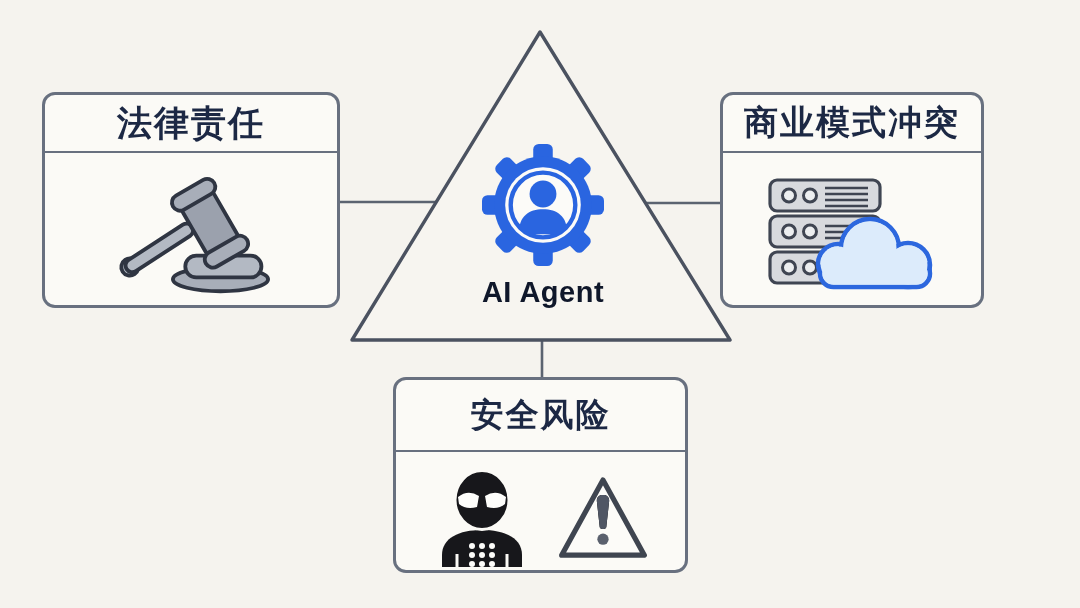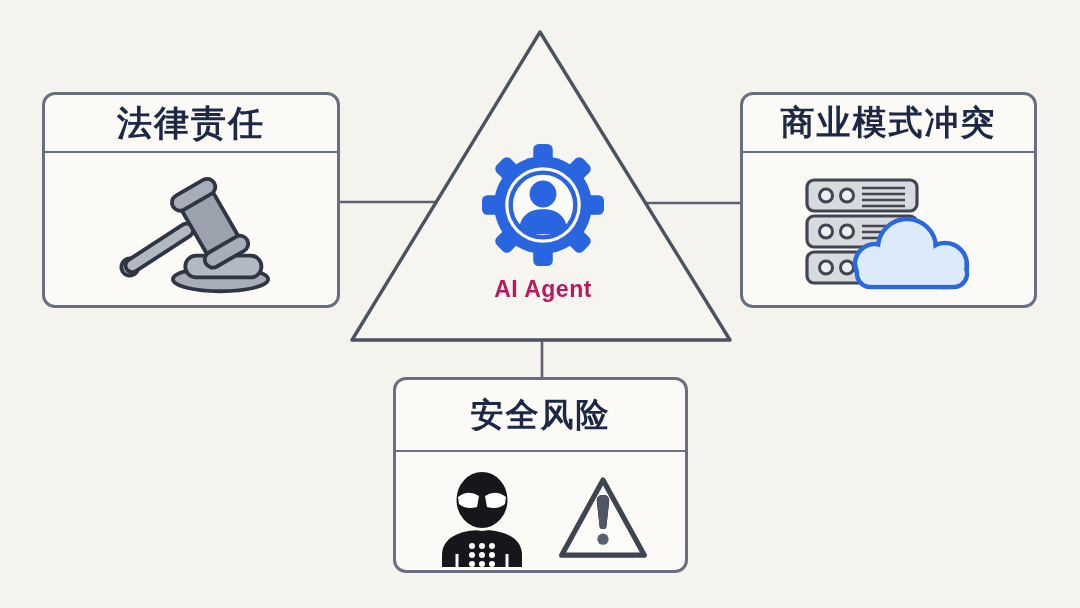--- a/index.html
+++ b/index.html
@@ -14,29 +14,29 @@
     display:flex;flex-direction:column;overflow:hidden;gap:15px;
   }
   .box-title{
     display:flex;align-items:center;justify-content:center;
     border-bottom:2.5px solid #68707f;font-weight:700;color:#1c2844;
     letter-spacing:2px;flex:0 0 auto;
   }
   .box-body{flex:1 1 auto;display:flex;align-items:center;justify-content:center;gap:24px;}
   .box-left{left:42px;top:92px;width:298px;height:216px;}
   .box-left .box-title{height:58px;font-size:35px;}
-  .box-right{left:740px;top:92px;width:297px;height:216px;}
+  .box-right{left:720px;top:92px;width:264px;height:216px;}
   .box-right .box-title{height:58px;font-size:34px;}
   .box-bottom{left:393px;top:377px;width:295px;height:196px;}
   .box-bottom .box-title{height:72px;font-size:33px;}
   .triangle-svg{position:absolute;left:335px;top:16px;width:420px;height:336px;}
   .gear{position:absolute;left:482px;top:144px;width:122px;height:122px;}
   .agent-label{
     position:absolute;left:433px;top:276px;width:220px;text-align:center;
-    font-size:23px;font-weight:700;color:#be185d;letter-spacing:0.5px;
+    font-size:29px;font-weight:700;color:#0f172a;letter-spacing:0.5px;
   }
 </style>
 </head>
 <body>
 
 <div class="stage">
 
   <svg class="layer" viewBox="0 0 1080 608">
     <g stroke="#5b6370" stroke-width="2.6">
       <line x1="340" y1="202" x2="442" y2="202"></line>

